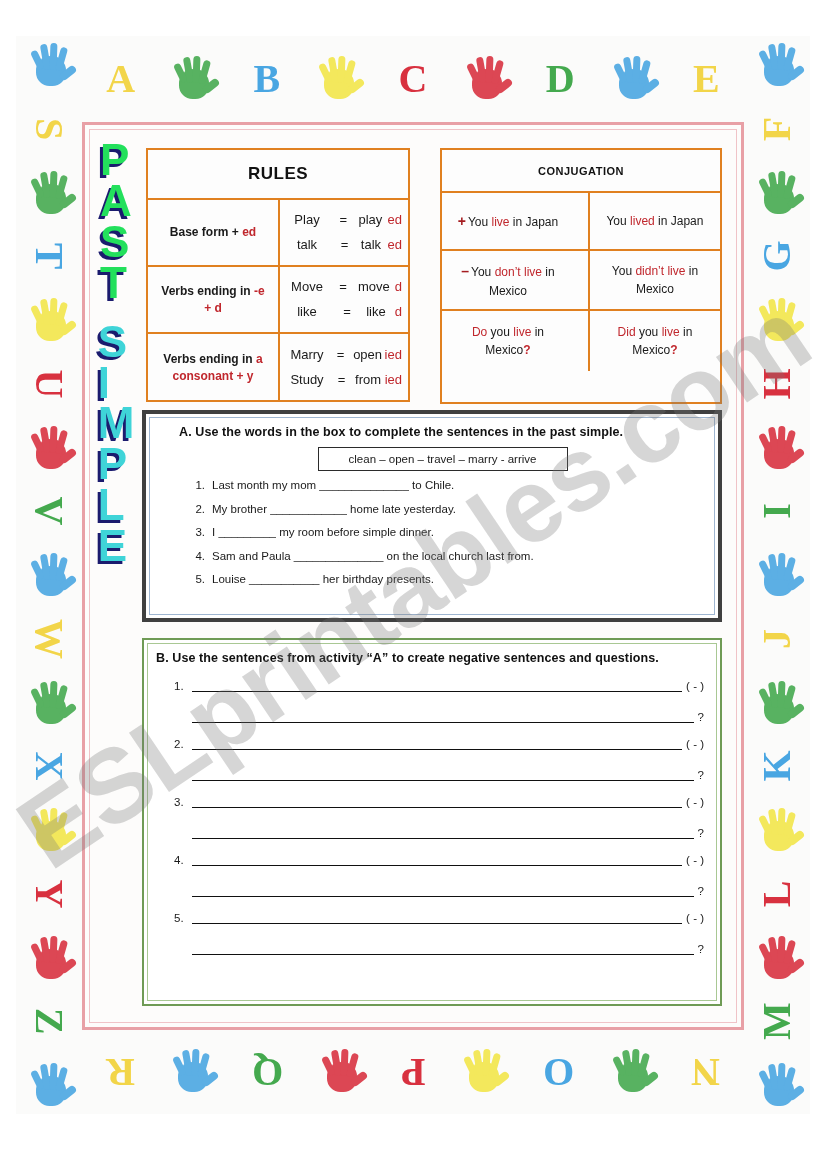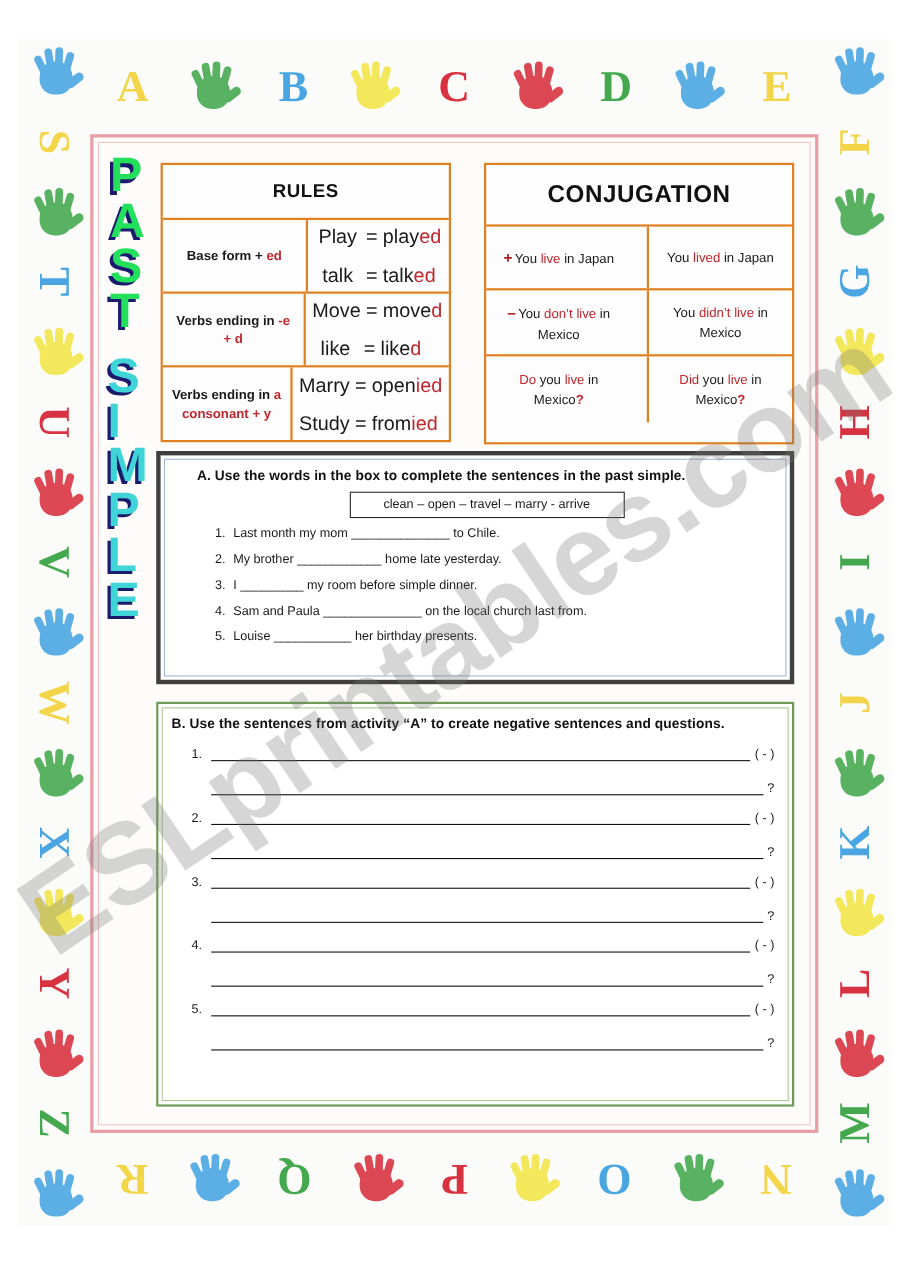--- a/index.html
+++ b/index.html
@@ -98,37 +98,37 @@
 
   .tbl-head {
     border-bottom:2px solid #e08020;
     text-align:center;
     font-weight:700;
     color:#111;
     letter-spacing:.5px;
     display:flex; align-items:center; justify-content:center;
   }
   #tbl-rules .tbl-head { height:50px; font-size:17px; }
-  #tbl-conj  .tbl-head { height:56px; font-size:22px; }
+  #tbl-conj  .tbl-head { height:43px; font-size:11px; }
 
   .trow { display:flex; border-bottom:2px solid #e08020; }
   .trow:last-child { border-bottom:none; }
   .tcell {
     flex:1 1 50%;
     display:flex; flex-direction:column;
     align-items:center; justify-content:center;
     padding:4px 6px; text-align:center;
     font-size:11.5px; color:#1a1a1a;
   }
   .tcell + .tcell { border-left:2px solid #e08020; }
 
   #tbl-rules .trow { height:67px; }
   #tbl-rules .tcell.rule { font-weight:700; font-size:12px; line-height:1.35; }
   #tbl-rules .tcell.ex   { align-items:stretch; justify-content:center; }
-  .exline { display:flex; align-items:center; font-size:18px; line-height:1.9; white-space:pre; }
+  .exline { display:flex; align-items:center; font-size:13px; line-height:1.9; white-space:pre;justify-content:space-between; }
   .exline .v  { display:inline-block; min-width:42px; }
   .exline .eq { display:inline-block; width:20px; text-align:center; }
 
   #tbl-conj .trow { height:58px;gap:14px; }
   #tbl-conj .trow.tall { height:60px; }
   #tbl-conj .tcell { font-size:12px; line-height:1.5; }
 
   .red { color:#c0272d; }
   .redb{ color:#c0272d; font-weight:700; }
   .sign { color:#a51c20; font-weight:700; font-size:14px; margin-right:2px; }

